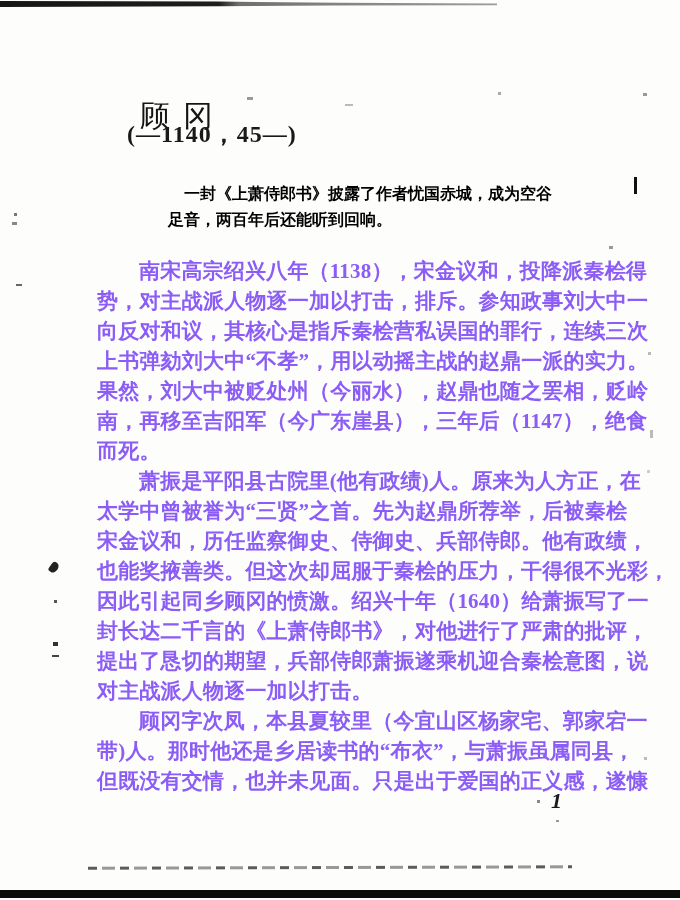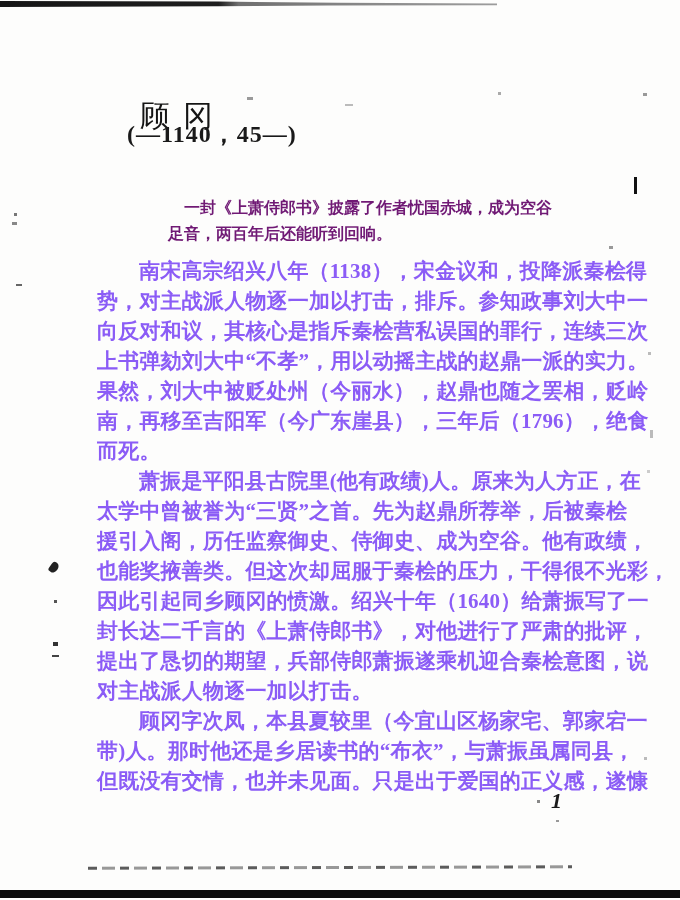--- a/index.html
+++ b/index.html
@@ -15,23 +15,23 @@
     font-size:30px; font-weight:400; letter-spacing:13px;
     color:#141414; white-space:nowrap;
   }
   .subtitle {
     position:absolute; left:127px; top:118px;
     font-size:24px; font-weight:700; letter-spacing:1px;
     color:#191919; white-space:nowrap;
   }
 
   .quote {
-    position:absolute; left:168px; top:195px; width:380px;
+    position:absolute; left:168px; top:181px; width:380px;
     font-size:16px; line-height:26px; font-weight:700;
-    color:#701a75;
+    color:#000000;
   }
   .quote .q-first { text-indent:16px; }
   .quote .qline { white-space:nowrap; }
 
   .bodytext {
     position:absolute; left:97px; top:256px; width:500px;
     font-size:21px; line-height:30px; font-weight:700;
     letter-spacing:0.2px; color:#8b5cf6;
   }
   .para { margin:0; }
@@ -78,27 +78,27 @@
     <div class="qline">足音，两百年后还能听到回响。</div>
   </section>
 
   <section class="bodytext">
     <div class="para">
       <div class="line first">南宋高宗绍兴八年（1138），宋金议和，投降派秦桧得</div>
       <div class="line">势，对主战派人物逐一加以打击，排斥。参知政事刘大中一</div>
       <div class="line">向反对和议，其核心是指斥秦桧营私误国的罪行，连续三次</div>
       <div class="line">上书弹劾刘大中“不孝”，用以动摇主战的赵鼎一派的实力。</div>
       <div class="line">果然，刘大中被贬处州（今丽水），赵鼎也随之罢相，贬岭</div>
-      <div class="line">南，再移至吉阳军（今广东崖县），三年后（1796），绝食</div>
+      <div class="line">南，再移至吉阳军（今广东崖县），三年后（1147），绝食</div>
       <div class="line">而死。</div>
     </div>
     <div class="para">
       <div class="line first">萧振是平阳县古院里(他有政绩)人。原来为人方正，在</div>
       <div class="line">太学中曾被誉为“三贤”之首。先为赵鼎所荐举，后被秦桧</div>
-      <div class="line">援引入阁，历任监察御史、侍御史、成为空谷。他有政绩，</div>
+      <div class="line">宋金议和，历任监察御史、侍御史、兵部侍郎。他有政绩，</div>
       <div class="line">也能奖掖善类。但这次却屈服于秦桧的压力，干得很不光彩，</div>
       <div class="line">因此引起同乡顾冈的愤激。绍兴十年（1640）给萧振写了一</div>
       <div class="line">封长达二千言的《上萧侍郎书》，对他进行了严肃的批评，</div>
       <div class="line">提出了恳切的期望，兵部侍郎萧振遂乘机迎合秦桧意图，说</div>
       <div class="line">对主战派人物逐一加以打击。</div>
     </div>
     <div class="para">
       <div class="line first">顾冈字次凤，本县夏较里（今宜山区杨家宅、郭家宕一</div>
       <div class="line">带)人。那时他还是乡居读书的“布衣”，与萧振虽属同县，</div>
       <div class="line">但既没有交情，也并未见面。只是出于爱国的正义感，遂慷</div>

